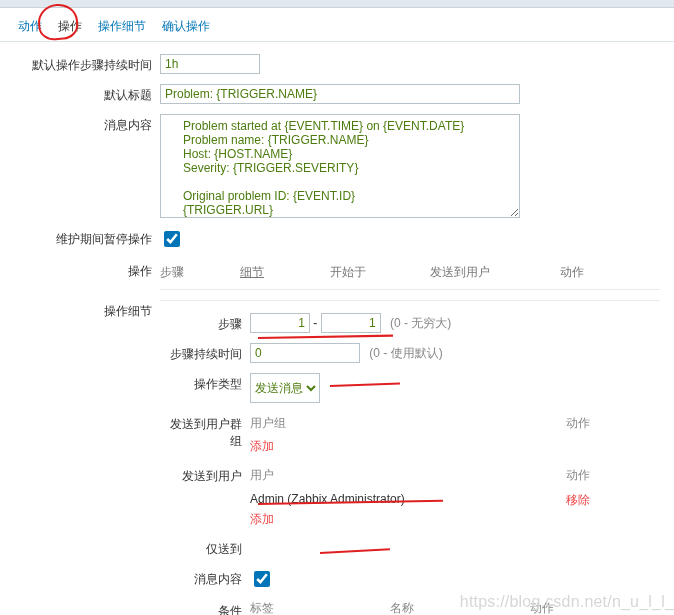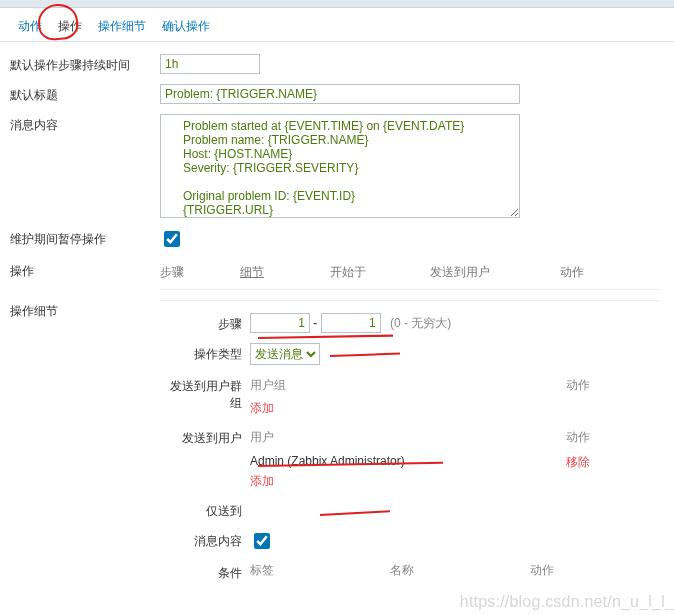--- a/index.html
+++ b/index.html
@@ -34,40 +34,40 @@
   .form-area {
     padding: 12px 10px 10px 10px;
   }
   .row {
     display: flex;
     align-items: flex-start;
     margin-bottom: 10px;
   }
   .row > label {
     width: 150px;
-    text-align: left;
+    text-align: right;
     padding-right: 8px;
     padding-top: 3px;
     color: #333;
     font-size: 12px;
   }
   input[type="text"].tiny { width: 100px; }
   input[type="text"].mid { width: 360px; }
   input[type="text"].small { width: 60px; text-align: right; padding-right: 4px;}
   input[type="text"].medium { width: 110px; }
   textarea.big { width: 360px; height: 104px; padding: 4px 22px; resize: vertical; }
   input[type="text"], textarea, select {
     border: 1px solid #b8c2c9;
     font-family: inherit;
     font-size: 12px;
     background: #fff;
     color: #4d7c0f;
   }
   input[type="text"] { height: 20px; padding: 0 4px; }
-  select { height: 22px; }
+  select { height: 30px; }
   input[type="checkbox"] { width: 16px; height: 16px; accent-color: #0275b8; }
   .steps-header {
     display: flex;
     padding: 4px 0 8px 0;
     color: #777;
     font-size: 12px;
     border-bottom: 1px solid #e6ebee;
     width: 500px;
   }
   .steps-header span:nth-child(1){ width: 80px; }
@@ -197,20 +197,27 @@
         <label>步骤</label>
         <div class="body">
           <input type="text" class="small" value="1" style="">
           <span> - </span>
           <input type="text" class="small" value="1" style="">
           <span class="hint">(0 - 无穷大)</span>
         </div>
         <div class="anno underline" style="left:98px; top:24px; width:135px; transform:rotate(-1deg) scaleY(1.1);"></div>
       </div>
 
+      <div class="drow">
+        <label>步骤持续时间</label>
+        <div class="body">
+          <input type="text" class="medium" value="0" style="">
+          <span class="hint">(0 - 使用默认)</span>
+        </div>
+      </div>
 
       <div class="drow" style="position:relative">
         <label>操作类型</label>
         <div class="body">
           <select>
             <option>发送消息</option>
           </select>
         </div>
         <div class="anno underline" style="left:170px; top:12px; width:70px; transform:rotate(-2deg);"></div>
       </div>

